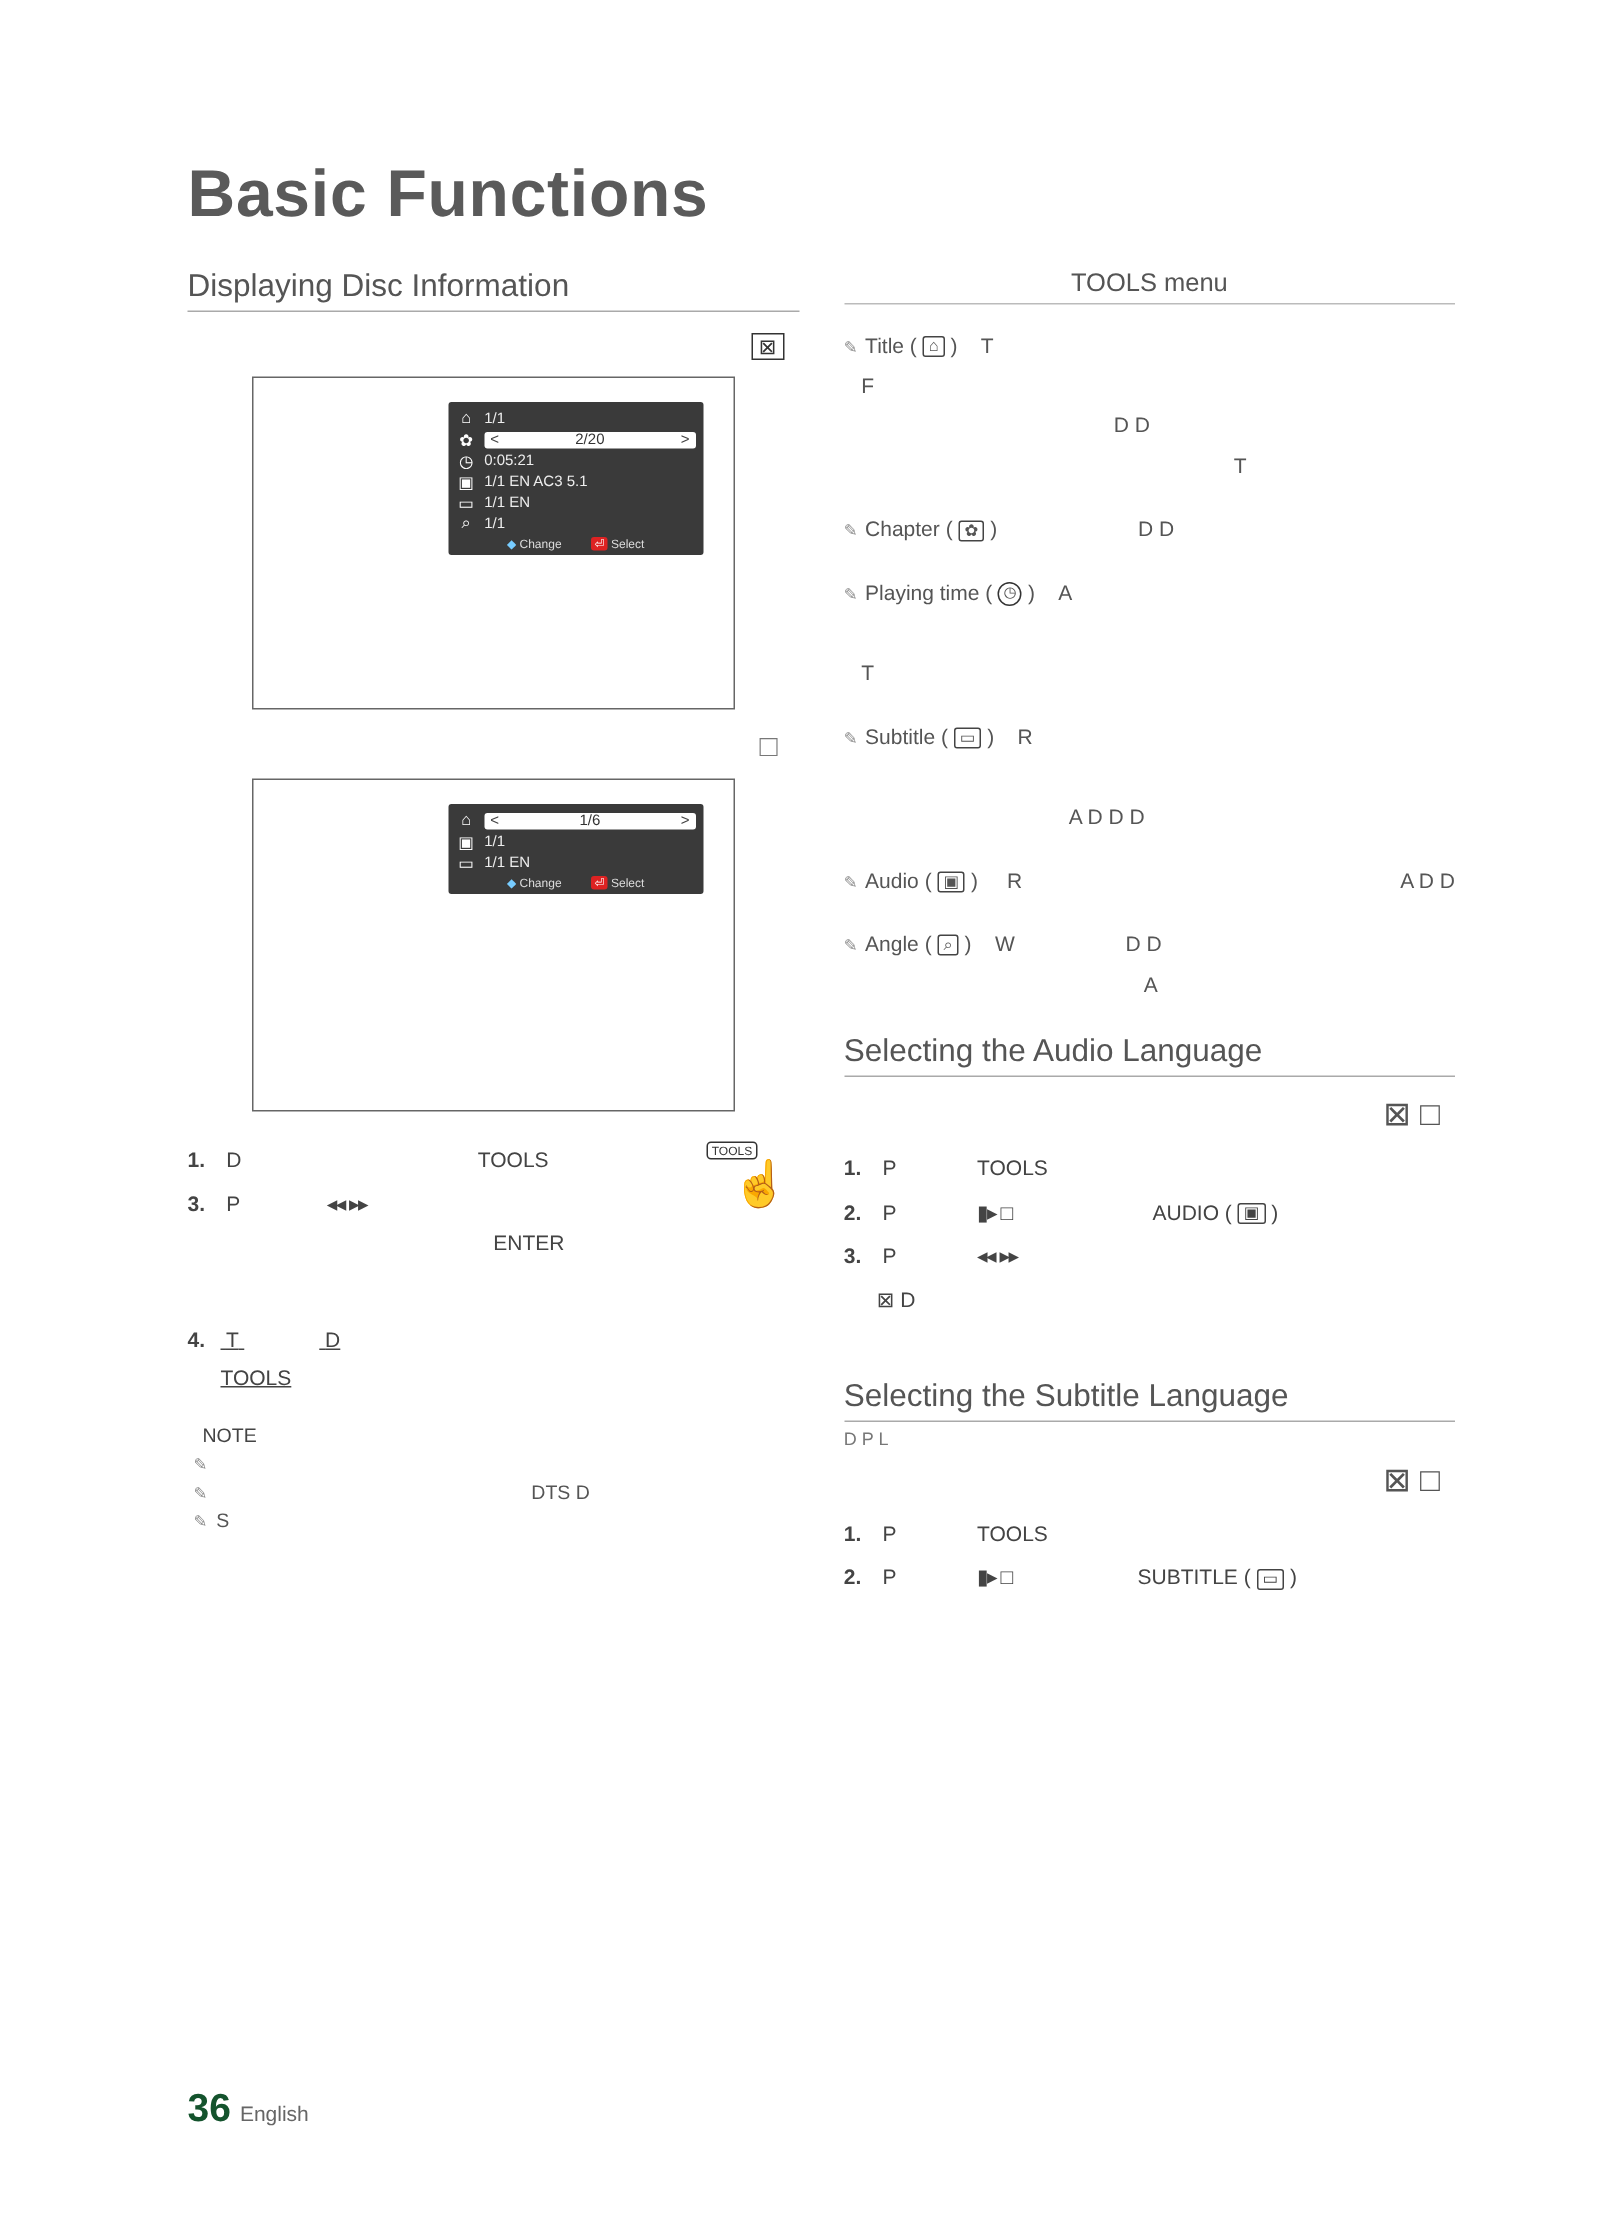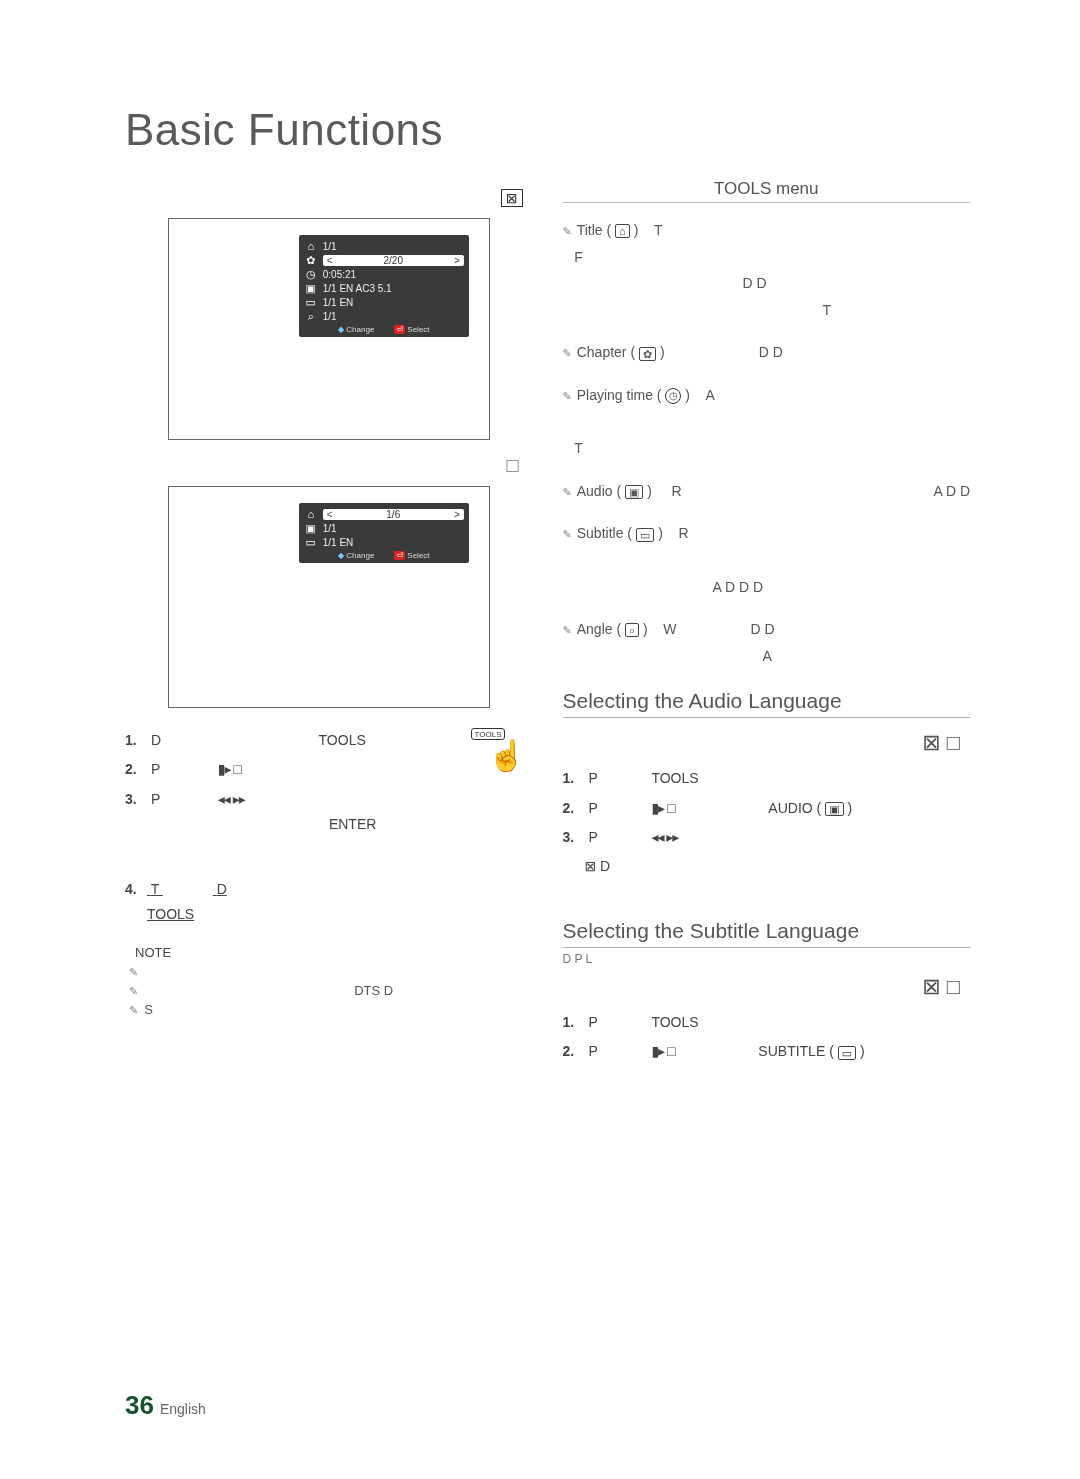--- a/index.html
+++ b/index.html
@@ -10,21 +10,21 @@
     color: #333;
   }
   .page {
     width: 1080px;
     min-height: 1479px;
     box-sizing: border-box;
     padding: 105px 110px 60px 125px;
     position: relative;
   }
   h1 {
-    font-weight: 400;
+    font-weight: 700;
     font-size: 44px;
     margin: 0 0 24px 0;
     color: #5a5a5a;
     letter-spacing: 0.5px;
   }
   .cols {
     display: flex;
     gap: 30px;
   }
   .col {
@@ -215,20 +215,21 @@
 </style>
 </head>
 <body>
 
 <div class="page">
   <h1>Basic Functions</h1>
 
   <div class="cols">
 
     <div class="col" style="position:relative;">
+      <div class="sec-title">Displaying Disc Information</div>
       <div class="row-box right">
         <span class="icon-box">⊠</span>
       </div>
 
       <div class="screen">
         <div class="osd">
           <div class="osd-row">
               <span class="osd-ico">⌂</span>
               <span class="osd-val">1/1</span>
             </div>
@@ -290,23 +291,20 @@
             <span><span class="k2">⏎</span> <span>Select</span></span>
           </div>
         </div>
       </div>
 
       <div style="position:relative;">
         <div class="steps">
           <p><span class="num">1.</span> <span>D</span>
              <span style="display:inline-block;width:150px;"></span>
              <span>TOOLS</span></p>
-          <p><span class="num">2.</span> <span>P</span>
-             <span style="display:inline-block;width:50px;"></span>
-             <span class="glyph">▮▸ □</span></p>
           <p><span class="num">3.</span> <span>P</span>
              <span style="display:inline-block;width:50px;"></span>
              <span class="glyph">◂◂ ▸▸</span><br>
              <span style="display:inline-block;width:200px;"></span>
              <span>ENTER</span></p>
           <p style="margin-top:40px;text-decoration:underline;"><span class="num">4.</span> <span>T</span>
              <span style="display:inline-block;width:50px;"></span>
              <span>D</span><br>
              <span style="margin-left:22px;">TOOLS</span></p>
         </div>
@@ -334,27 +332,27 @@
            <span style="display:inline-block;width:180px;"></span><span>D   D</span><br>
            <span style="display:inline-block;width:260px;"></span><span>T</span>
         </p>
         <p><span class="lead"></span><span>Chapter</span> ( <span class="oicon">✿</span> )
            <span style="display:inline-block;width:90px;"></span><span>D   D</span>
         </p>
         <p><span class="lead"></span><span>Playing time</span> ( <span class="circle">◷</span> )
            &nbsp;&nbsp;&nbsp;<span>A</span><br><br>
            &nbsp;&nbsp;&nbsp;<span>T</span>
         </p>
+        <p><span class="lead"></span><span>Subtitle</span> ( <span class="oicon">▭</span> )
+           &nbsp;&nbsp;&nbsp;<span>R</span><br><br>
+           <span style="display:inline-block;width:150px;"></span><span>A D   D D</span>
+        </p>
         <p><span class="lead"></span><span>Audio</span> ( <span class="oicon">▣</span> )
            &nbsp;&nbsp;&nbsp;&nbsp;<span>R</span>
            <span style="float:right;">A D   D</span>
-        </p>
-        <p><span class="lead"></span><span>Subtitle</span> ( <span class="oicon">▭</span> )
-           &nbsp;&nbsp;&nbsp;<span>R</span><br><br>
-           <span style="display:inline-block;width:150px;"></span><span>A D   D D</span>
         </p>
         <p><span class="lead"></span><span>Angle</span> ( <span class="oicon">⌕</span> )
            &nbsp;&nbsp;&nbsp;<span>W</span>
            <span style="display:inline-block;width:70px;"></span><span>D   D</span><br>
            <span style="display:inline-block;width:200px;"></span><span>A</span>
         </p>
       </div>
 
       <div class="sec-title" style="margin-top:20px;">Selecting the Audio Language</div>
       <div class="row-box right">

